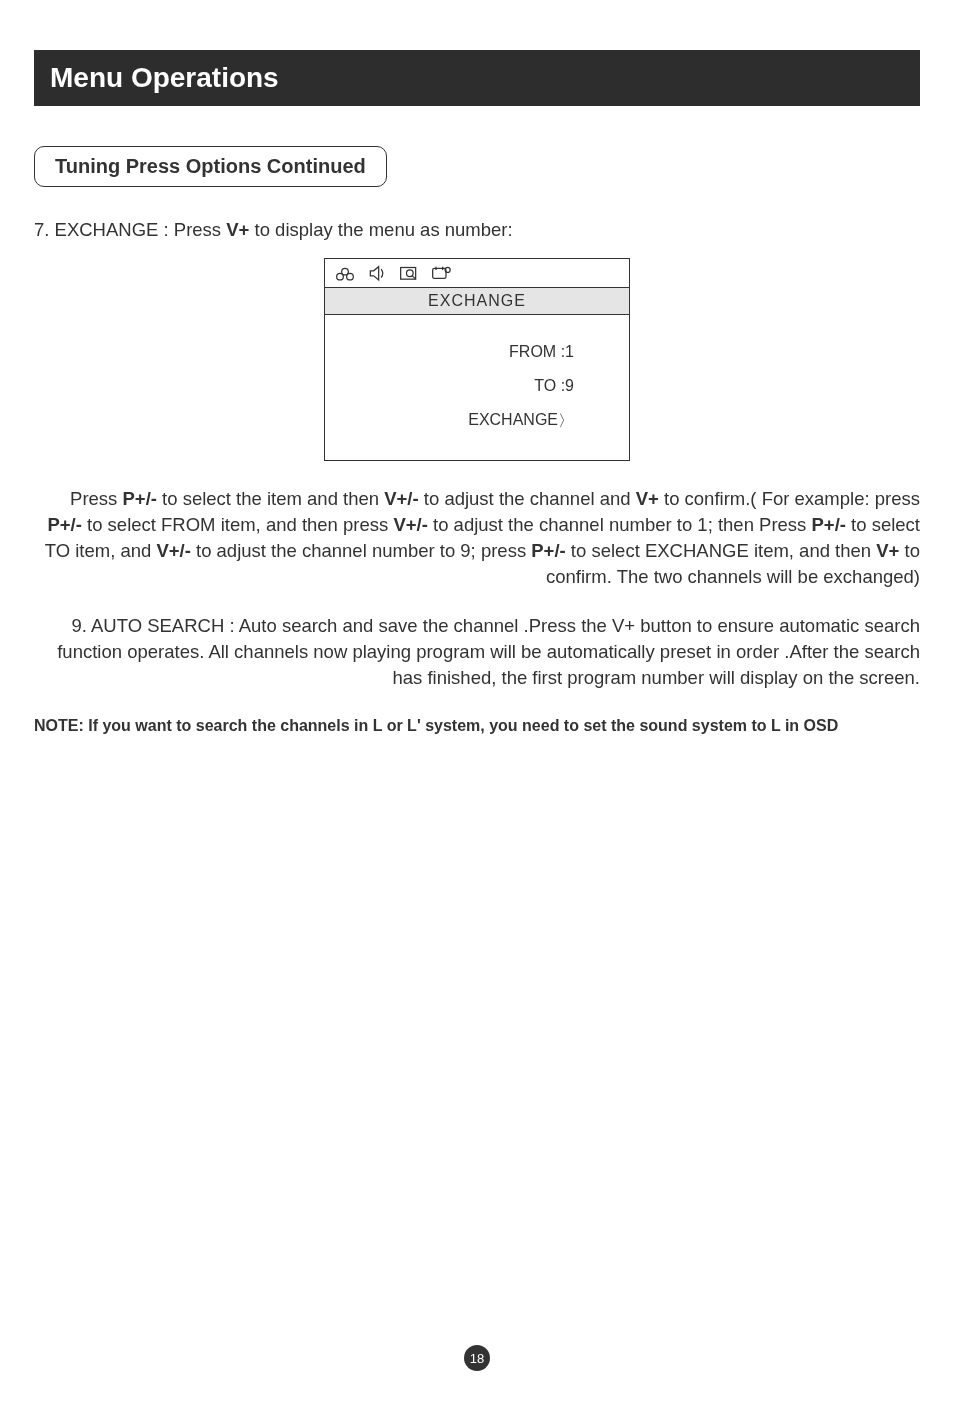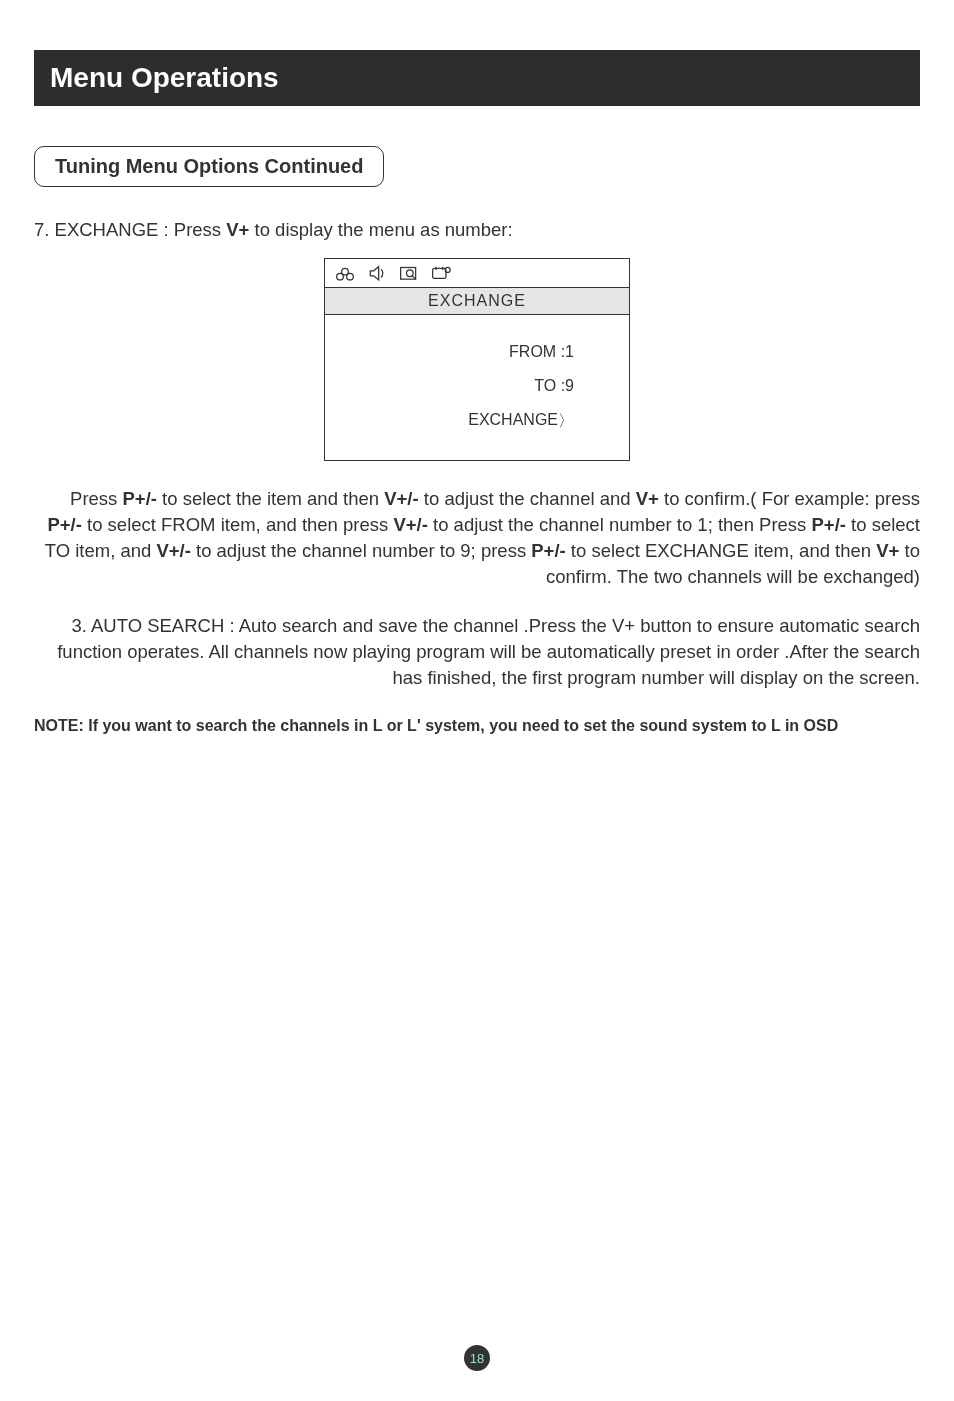--- a/index.html
+++ b/index.html
@@ -85,36 +85,36 @@
       margin-top: 8px;
     }
     .page-num {
       position: absolute;
       bottom: 30px;
       left: 50%;
       transform: translateX(-50%);
       width: 26px;
       height: 26px;
       background: #333;
-      color: #86efac;
+      color: #ffffff;
       border-radius: 50%;
       display: flex;
       align-items: center;
       justify-content: center;
       font-size: 13px;
     }
     b { font-weight: bold; }
   </style>
 </head>
 <body>
 
 <div class="page">
   <div class="header-bar">Menu Operations</div>
 
-  <div class="subheader">Tuning Menu Options Continued</div>
+  <div class="subheader">Tuning Press Options Continued</div>
 
   <p class="body-text">
     <span>7. EXCHANGE : Press </span><b>V+</b><span> to display the menu as number:</span>
   </p>
 
   <div class="osd-box">
     <div class="osd-icons">
       <span class="icon">
         <svg viewBox="0 0 24 20">
             <circle cx="6" cy="14" r="4" fill="none" stroke="#333" stroke-width="1.5"></circle>
@@ -159,20 +159,20 @@
         <span>〉</span>
       </div>
     </div>
   </div>
 
   <p class="body-text para-gap">
     <span>Press </span><b>P+/-</b><span> to select the item and then </span><b>V+/-</b><span> to adjust the channel and </span><b>V+</b><span> to confirm.( For example: press </span><b>P+/-</b><span> to select FROM item, and then press </span><b>V+/-</b><span> to adjust the channel number to 1; then Press </span><b>P+/-</b><span> to select TO item, and </span><b>V+/-</b><span> to adjust the channel number to 9; press </span><b>P+/-</b><span> to select EXCHANGE item, and then </span><b>V+</b><span> to confirm. The two channels will be exchanged)</span>
   </p>
 
 
-  <p class="body-text para-gap">3. AUTO SEARCH : Auto search and save the channel .Press the V+ button to ensure automatic search function operates. All channels now playing program will be automatically preset in order .After the search has finished, the first program number will display on the screen.</p>
+  <p class="body-text para-gap">9. AUTO SEARCH : Auto search and save the channel .Press the V+ button to ensure automatic search function operates. All channels now playing program will be automatically preset in order .After the search has finished, the first program number will display on the screen.</p>
 
   <p class="note">
     <span>NOTE: If you want to search the channels in L or L</span><span>'</span><span> system, you need to set the sound system to L in OSD</span>
   </p>
 </div>
 
 <div class="page-num">18</div>
 
 </body></html>

